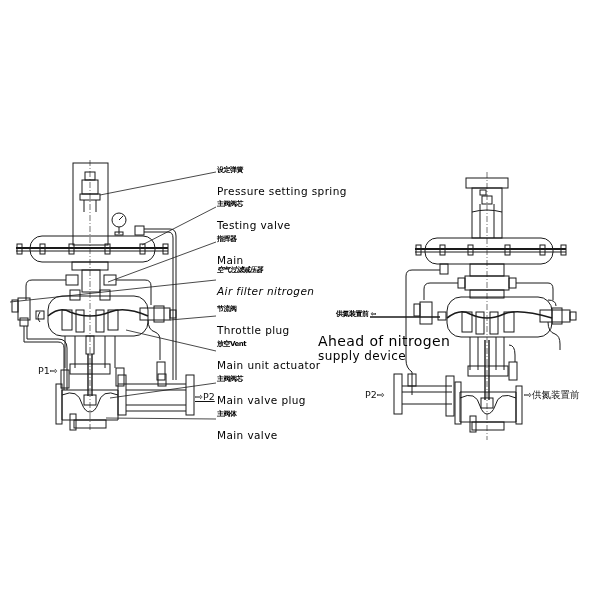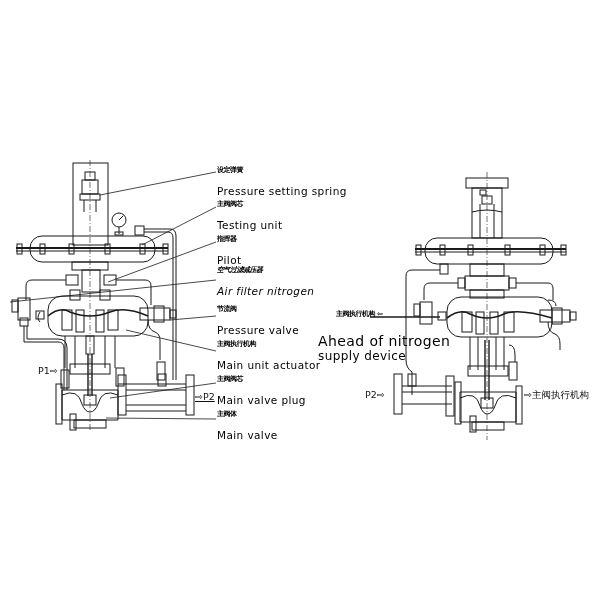--- a/index.html
+++ b/index.html
@@ -198,52 +198,52 @@
     <rect x="408" y="374" width="8" height="12"></rect>
   </g>
 </svg>
 
 <div class="lbl" style="left:217px;top:167px;">
   <div class="cn">设定弹簧</div>
   <div class="en">Pressure setting spring</div>
 </div>
 <div class="lbl" style="left:217px;top:201px;">
   <div class="cn">主阀阀芯</div>
-  <div class="en">Testing unit</div>
+  <div class="en">Testing valve</div>
 </div>
 <div class="lbl" style="left:217px;top:236px;">
   <div class="cn">指挥器</div>
-  <div class="en">Pilot</div>
+  <div class="en">Main</div>
 </div>
 <div class="lbl" style="left:217px;top:267px;font-style:italic;">
   <div class="cn">空气过滤减压器</div>
   <div class="en">Air filter nitrogen</div>
 </div>
 <div class="lbl" style="left:217px;top:306px;">
   <div class="cn">节流阀</div>
-  <div class="en">Pressure valve</div>
+  <div class="en">Throttle plug</div>
 </div>
 <div class="lbl" style="left:217px;top:341px;">
-  <div class="cn">主阀执行机构</div>
+  <div class="cn">放空Vent</div>
   <div class="en">Main unit actuator</div>
 </div>
 <div class="lbl" style="left:217px;top:376px;">
   <div class="cn">主阀阀芯</div>
   <div class="en">Main valve plug</div>
 </div>
 <div class="lbl" style="left:217px;top:411px;">
   <div class="cn">主阀体</div>
   <div class="en">Main valve</div>
 </div>
 
 <div class="port" style="left:38px;top:366px;">P1⇨</div>
 <div class="port" style="left:195px;top:392px;text-decoration:underline;">⇨P2</div>
 
 <div class="lbl" style="left:336px;top:311px;">
-  <div class="cn">主阀执行机构 ⇦</div>
+  <div class="cn">供氮装置前 ⇦</div>
 </div>
 <div class="lbl" style="left:318px;top:322px;">
   <div class="en" style="font-size:14px;">Ahead of nitrogen</div>
   <div class="en" style="font-size:12px;margin-top:2px;">supply device</div>
 </div>
 
 <div class="port" style="left:365px;top:390px;">P2⇨</div>
-<div class="port" style="left:524px;top:390px;">⇨主阀执行机构</div>
+<div class="port" style="left:524px;top:390px;">⇨供氮装置前</div>
 
 </body></html>

